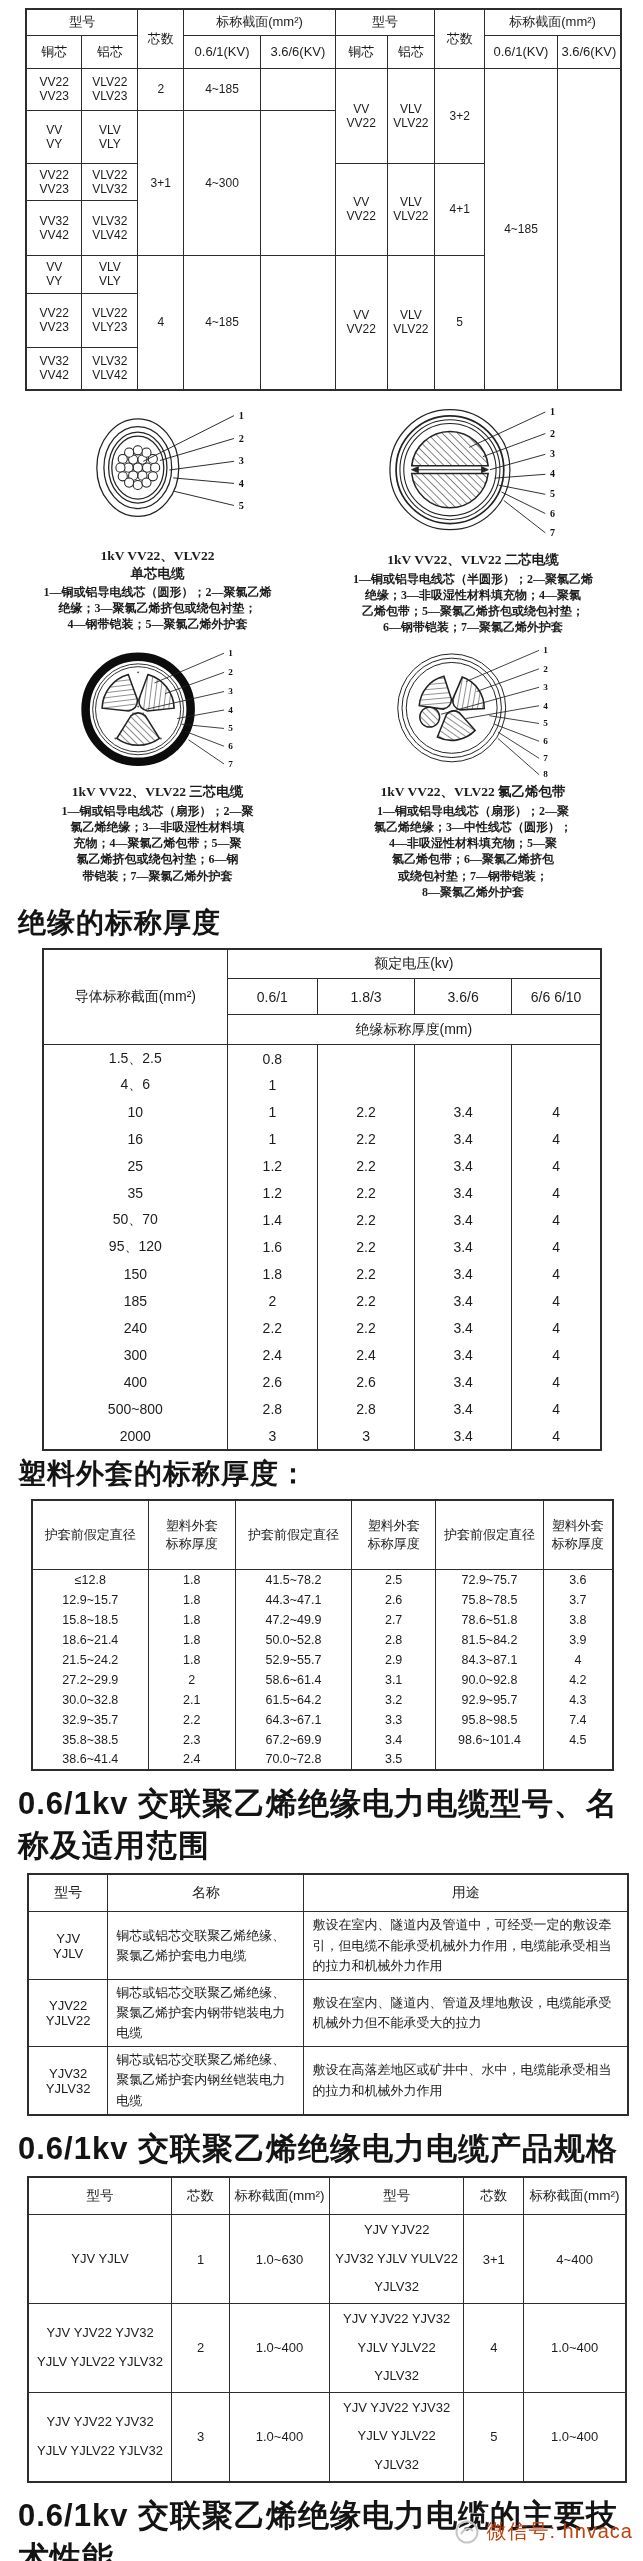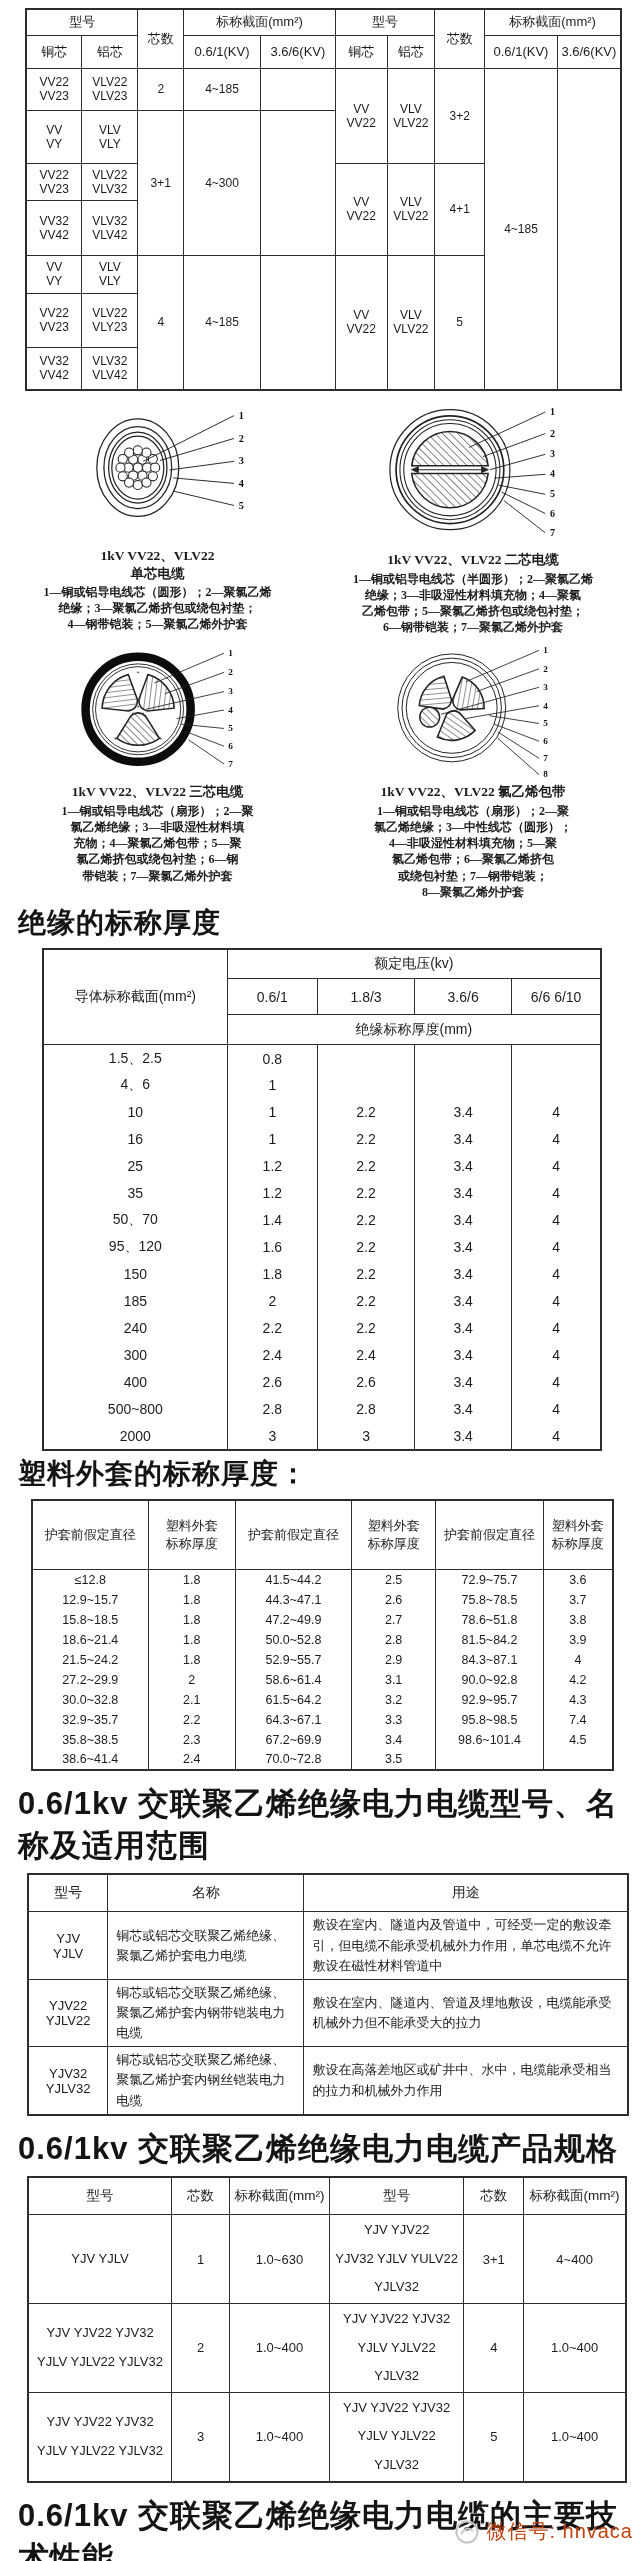--- a/index.html
+++ b/index.html
@@ -488,21 +488,21 @@
       <th>护套前假定直径</th>
       <th class="pre">塑料外套
 标称厚度</th>
       <th>护套前假定直径</th>
       <th class="pre">塑料外套
 标称厚度</th>
     </tr>
     <tr class="vb" style="height:20px">
           <td>≤12.8</td>
           <td>1.8</td>
-          <td>41.5~44.2</td>
+          <td>41.5~78.2</td>
           <td>2.5</td>
           <td>72.9~75.7</td>
           <td>3.6</td>
         </tr>
     <tr class="vb" style="height:20px">
           <td>12.9~15.7</td>
           <td>1.8</td>
           <td>44.3~47.1</td>
           <td>2.6</td>
           <td>75.8~78.5</td>
@@ -585,21 +585,21 @@
     <tbody>
         <tr style="height:38px">
       <th>型号</th>
       <th>名称</th>
       <th>用途</th>
     </tr>
     <tr style="height:62px">
       <td class="pre">YJV
 YJLV</td>
       <td class="lft">铜芯或铝芯交联聚乙烯绝缘、聚氯乙烯护套电力电缆</td>
-      <td class="lft">敷设在室内、隧道内及管道中，可经受一定的敷设牵引，但电缆不能承受机械外力作用，单芯电缆不允许敷设在磁性材料管道中</td>
+      <td class="lft">敷设在室内、隧道内及管道中，可经受一定的敷设牵引，但电缆不能承受机械外力作用，电缆能承受相当的拉力和机械外力作用</td>
     </tr>
     <tr style="height:58px">
       <td class="pre">YJV22
 YJLV22</td>
       <td class="lft">铜芯或铝芯交联聚乙烯绝缘、聚氯乙烯护套内钢带铠装电力电缆</td>
       <td class="lft">敷设在室内、隧道内、管道及埋地敷设，电缆能承受机械外力但不能承受大的拉力</td>
     </tr>
     <tr style="height:60px">
       <td class="pre">YJV32
 YJLV32</td>

